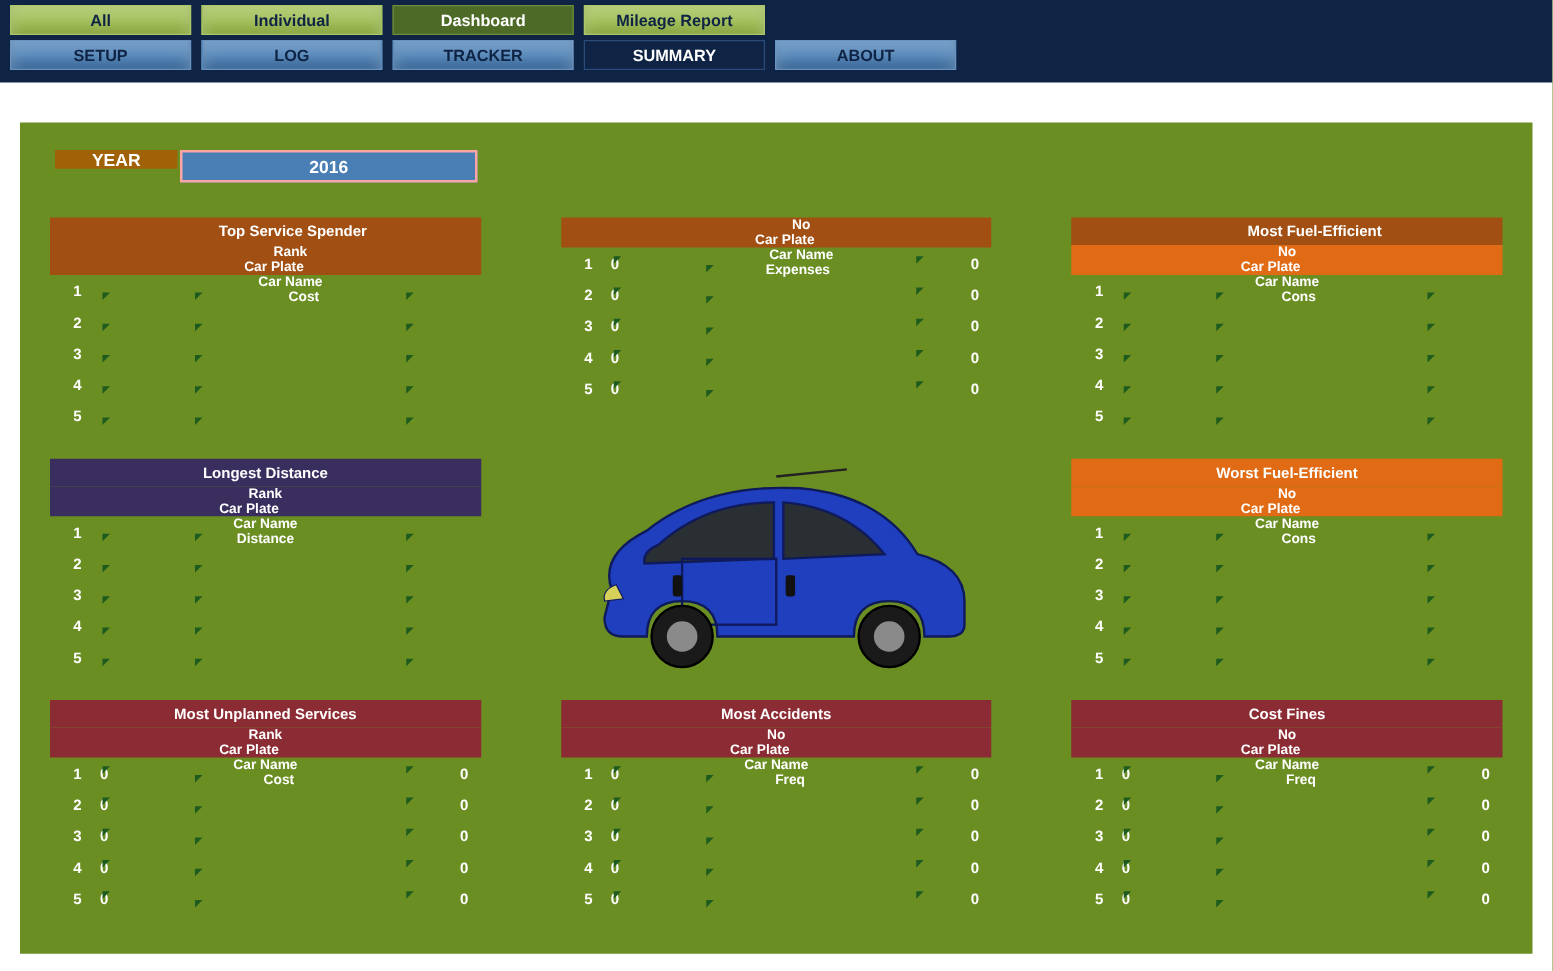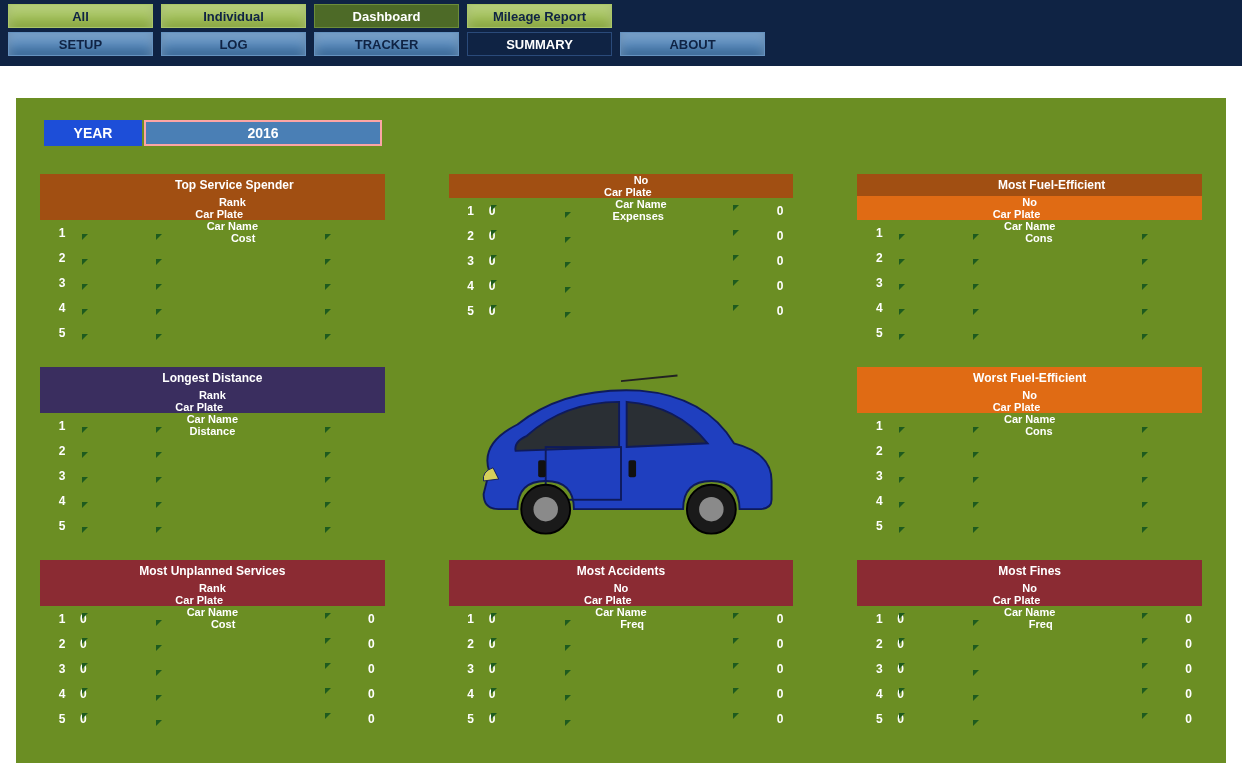--- a/index.html
+++ b/index.html
@@ -10,21 +10,21 @@
   .tab { width: 145px; height: 24px; display: flex; align-items: center; justify-content: center; font-weight: 700; font-size: 13px; border: 1px solid rgba(255,255,255,.15); cursor: pointer; }
   .tab.blue { background: #4a7fb5; color: #0f2344; box-shadow: inset 0 10px 12px rgba(255,255,255,.25), inset 0 -6px 8px rgba(0,0,0,.15); }
   .tab.blue-dark { background: #0f2344; color: #fff; border: 1px solid #2a4a7a; }
   .tab.green { background: #9cbc4e; color: #0f2344; box-shadow: inset 0 10px 12px rgba(255,255,255,.25), inset 0 -6px 8px rgba(0,0,0,.1); }
   .tab.green-dark { background: #4d6a27; color: #fff; border: 1px solid #6c8d3a; }
 
   .page { padding: 32px 16px 16px; }
   .board { background: #6b8e23; padding: 16px 24px 32px; }
 
   .year-row { display: flex; margin: 6px 0 28px 4px; }
-  .year-label { width: 98px; height: 26px; background: #1d4ed8; color: #fff; font-weight: 700; display: flex; align-items: center; justify-content: center; font-size: 14px; }
+  .year-label { width: 98px; height: 15px; background: #a16207; color: #fff; font-weight: 700; display: flex; align-items: center; justify-content: center; font-size: 14px; }
   .year-value { width: 238px; height: 26px; background: #4a7fb5; color: #fff; font-weight: 700; display: flex; align-items: center; justify-content: center; font-size: 14px; border: 2px solid #fca5a5; margin-left: 2px; }
 
   .grid { display: grid; grid-template-columns: 1fr 1fr 1fr; column-gap: 64px; row-gap: 22px; }
   .panel { }
   .panel-title { height: 22px; font-weight: 700; font-size: 12px; display: flex; align-items: center; justify-content: center; }
   .panel-head { height: 24px; display: flex; align-items: center; font-weight: 700; font-size: 11px; padding: 0 4px; flex-direction: column; }
   .c1 { width: 36px; text-align: center; }
   .c2 { width: 74px; }
   .c3 { flex: 1; }
   .c4 { width: 58px; text-align: right; padding-right: 6px; }
@@ -371,21 +371,21 @@
             </div>
             <div class="prow">
               <div class="c1 cell">5</div>
               <div class="c2 cell tick">0</div>
               <div class="c3 cell tick"></div>
               <div class="c4 cell tick">0</div>
             </div>
           </div>
         </div>
       <div class="panel">
-          <div class="panel-title maroon">Most Fines</div>
+          <div class="panel-title maroon">Cost Fines</div>
           <div class="panel-head maroon">
             <div class="c1">No</div>
             <div class="c2">Car Plate</div>
             <div class="c3">Car Name</div>
             <div class="c4">Freq</div>
           </div>
           <div class="panel-rows">
             <div class="prow">
               <div class="c1 cell">1</div>
               <div class="c2 cell tick">0</div>

